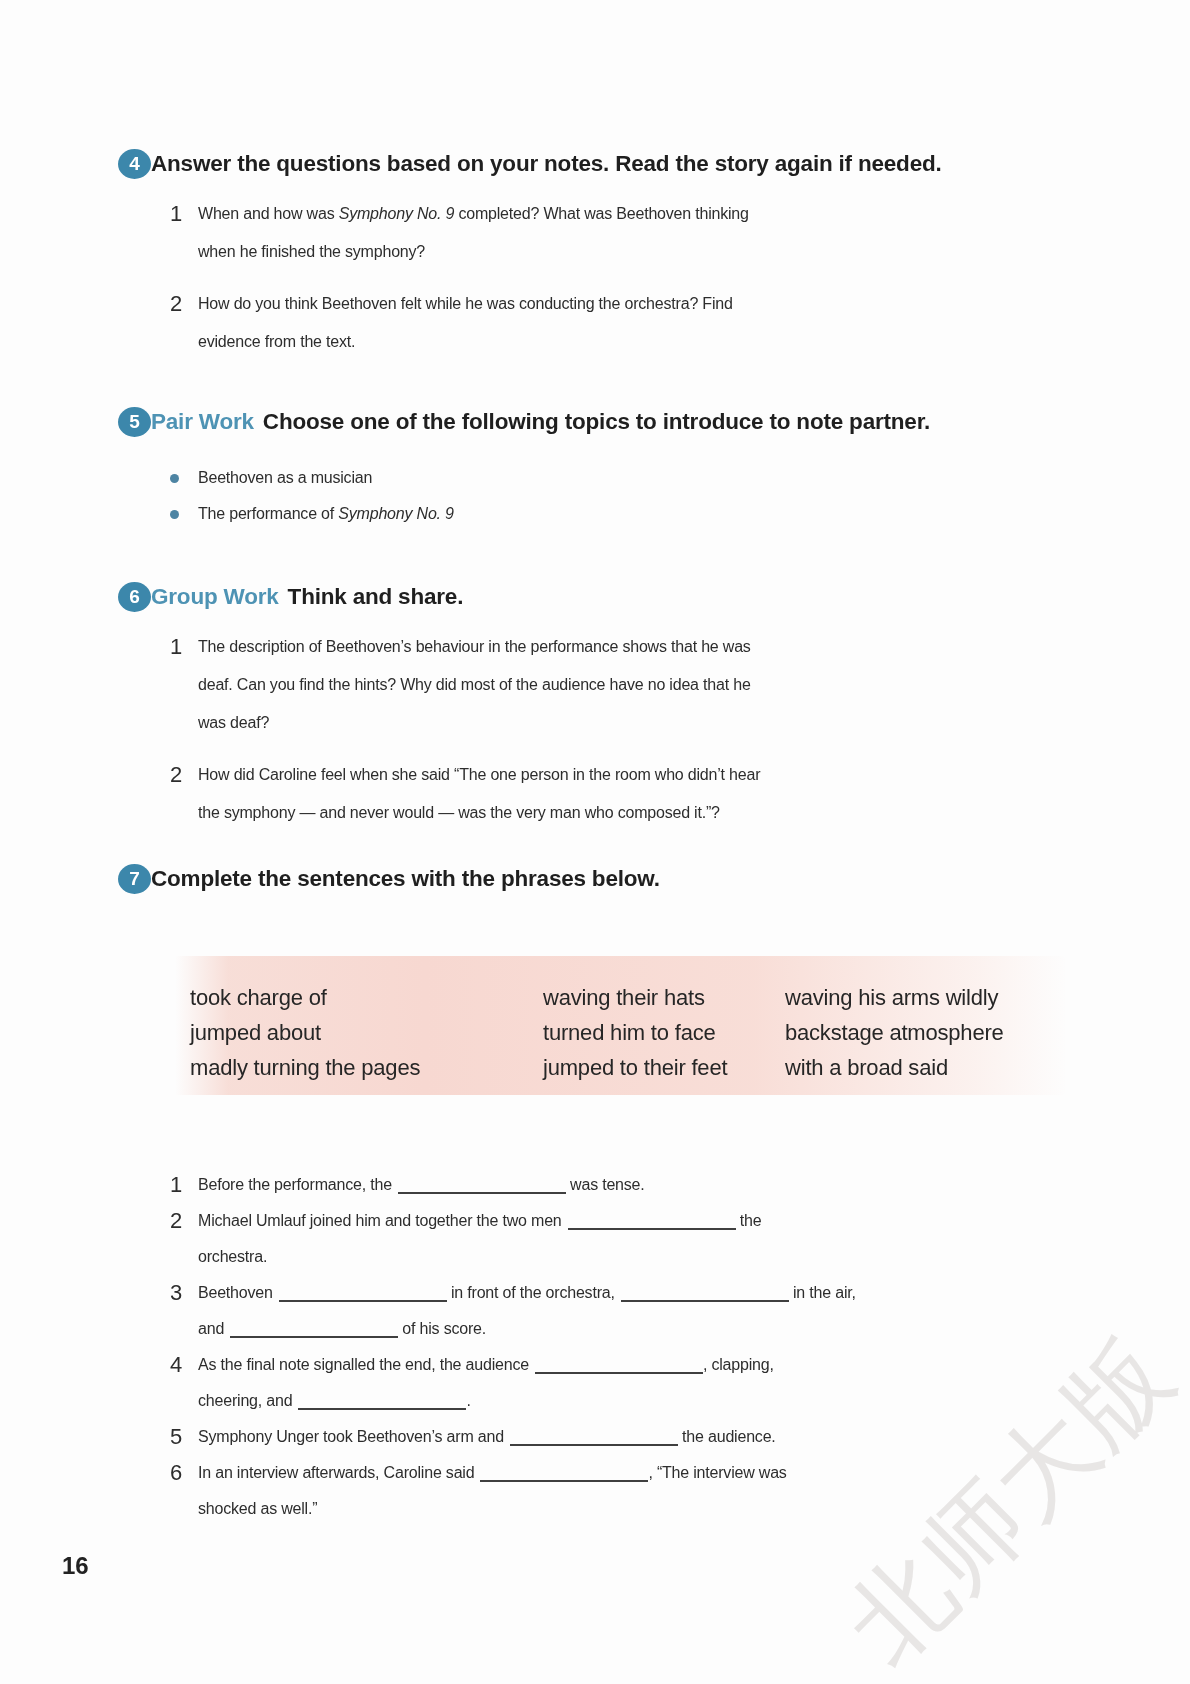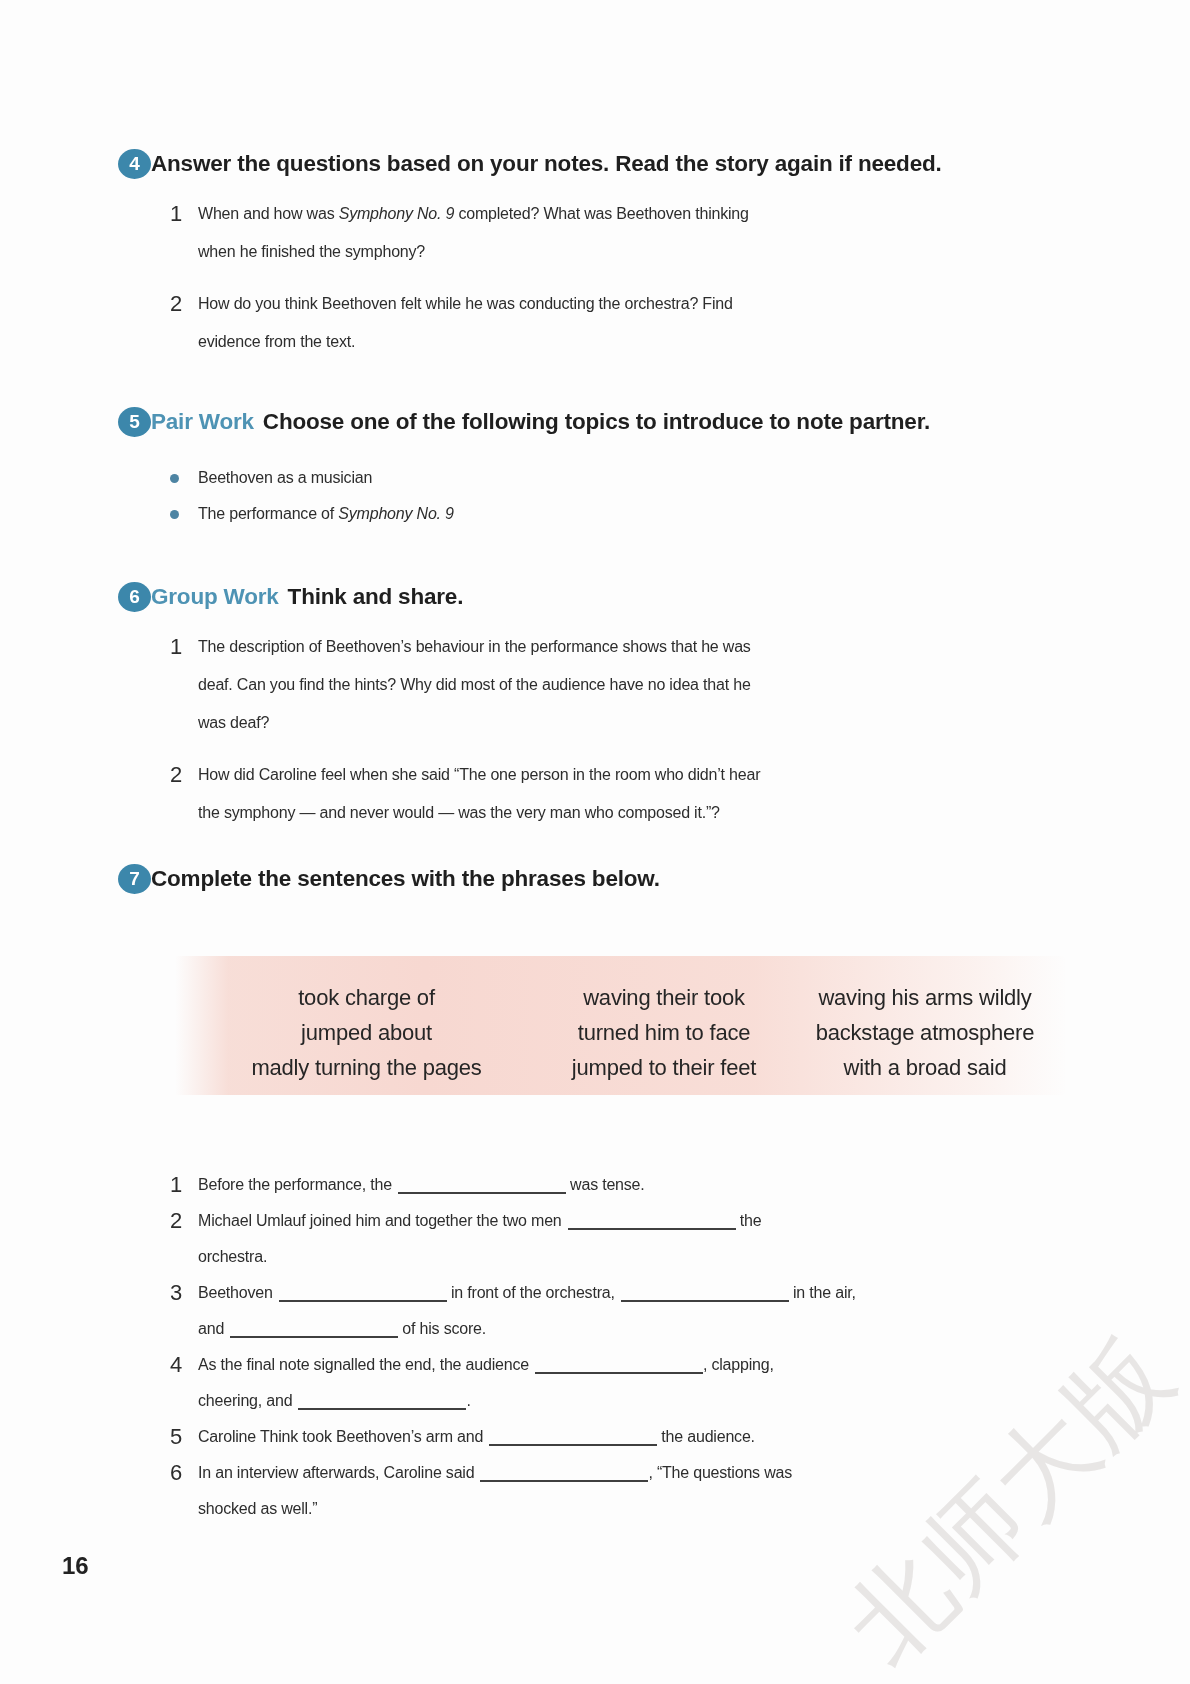--- a/index.html
+++ b/index.html
@@ -23,21 +23,21 @@
   .bullets{margin-top:21px;}
   .bullet{display:flex;}
   .dot{flex:0 0 auto;width:9px;height:9px;border-radius:50%;background:#4d84a3;margin:14px 0 0 52px;}
   .bullet .ibody{margin-left:19px;line-height:36px;}
   .phrase-box{margin-top:60px;margin-left:57px;width:890px;padding:24px 0 10px 15px;box-sizing:border-box;
       border-radius:3px;
       background:linear-gradient(90deg, rgba(246,214,206,0) 0%, rgba(246,214,206,0.8) 6%,
                  rgba(247,216,209,1) 28%, rgba(248,220,213,0.95) 65%,
                  rgba(250,228,222,0.45) 90%, rgba(250,228,222,0.02) 100%);
       display:grid;grid-template-columns:353px 242px auto;}
-  .pline{font-size:22px;line-height:35px;letter-spacing:-0.2px;color:#262626;white-space:nowrap;text-align:center;}
+  .pline{font-size:22px;line-height:35px;letter-spacing:-0.2px;color:#262626;white-space:nowrap;}
   .sentences{margin-top:72px;}
   .sentence{display:flex;margin-top:0;}
   .sentence .inum{line-height:36px;}
   .sentence .ibody{line-height:36px;}
   .blank{display:inline-block;height:0;border-bottom:2.5px solid #3f3f3f;vertical-align:-4px;margin-left:6px;}
   .page-number{position:absolute;left:62px;top:1552px;font-size:24px;font-weight:bold;color:#222222;z-index:1;}
   .watermark{position:absolute;left:730px;top:1425px;width:560px;height:150px;line-height:150px;text-align:center;
       font-size:100px;letter-spacing:2px;color:#e8e6e5;transform:rotate(-45deg);
       font-family:"DejaVu Serif",serif;z-index:0;user-select:none;}
 </style>
@@ -113,21 +113,21 @@
           <span class="badge">7</span>
           <h2 class="htext" style="margin: 0px;"><span>Complete the sentences with the phrases below.</span></h2>
         </div>
         <div class="phrase-box">
           <div class="pcol">
             <div class="pline">took charge of</div>
             <div class="pline">jumped about</div>
             <div class="pline">madly turning the pages</div>
           </div>
           <div class="pcol">
-            <div class="pline">waving their took</div>
+            <div class="pline">waving their hats</div>
             <div class="pline">turned him to face</div>
             <div class="pline">jumped to their feet</div>
           </div>
           <div class="pcol">
             <div class="pline">waving his arms wildly</div>
             <div class="pline">backstage atmosphere</div>
             <div class="pline">with a broad said</div>
           </div>
         </div>
         <div class="sentences">
@@ -154,27 +154,27 @@
           <div class="sentence">
             <span class="inum">4</span>
             <div class="ibody">
               <div class="line"><span>As the final note signalled the end, the audience</span><span class="blank" style="width: 168px;"></span><span>, clapping,</span></div>
               <div class="line"><span>cheering, and</span><span class="blank" style="width: 168px;"></span><span>.</span></div>
             </div>
           </div>
           <div class="sentence">
             <span class="inum">5</span>
             <div class="ibody">
-              <div class="line"><span>Caroline Think took Beethoven’s arm and</span><span class="blank" style="width: 168px;"></span><span> the audience.</span></div>
+              <div class="line"><span>Symphony Unger took Beethoven’s arm and</span><span class="blank" style="width: 168px;"></span><span> the audience.</span></div>
             </div>
           </div>
           <div class="sentence">
             <span class="inum">6</span>
             <div class="ibody">
-              <div class="line"><span>In an interview afterwards, Caroline said</span><span class="blank" style="width: 168px;"></span><span>, “The questions was</span></div>
+              <div class="line"><span>In an interview afterwards, Caroline said</span><span class="blank" style="width: 168px;"></span><span>, “The interview was</span></div>
               <div class="line"><span>shocked as well.”</span></div>
             </div>
           </div>
         </div>
       </section>
     </div>
   <div class="page-number">16</div>
 </div>
 
 </body></html>

